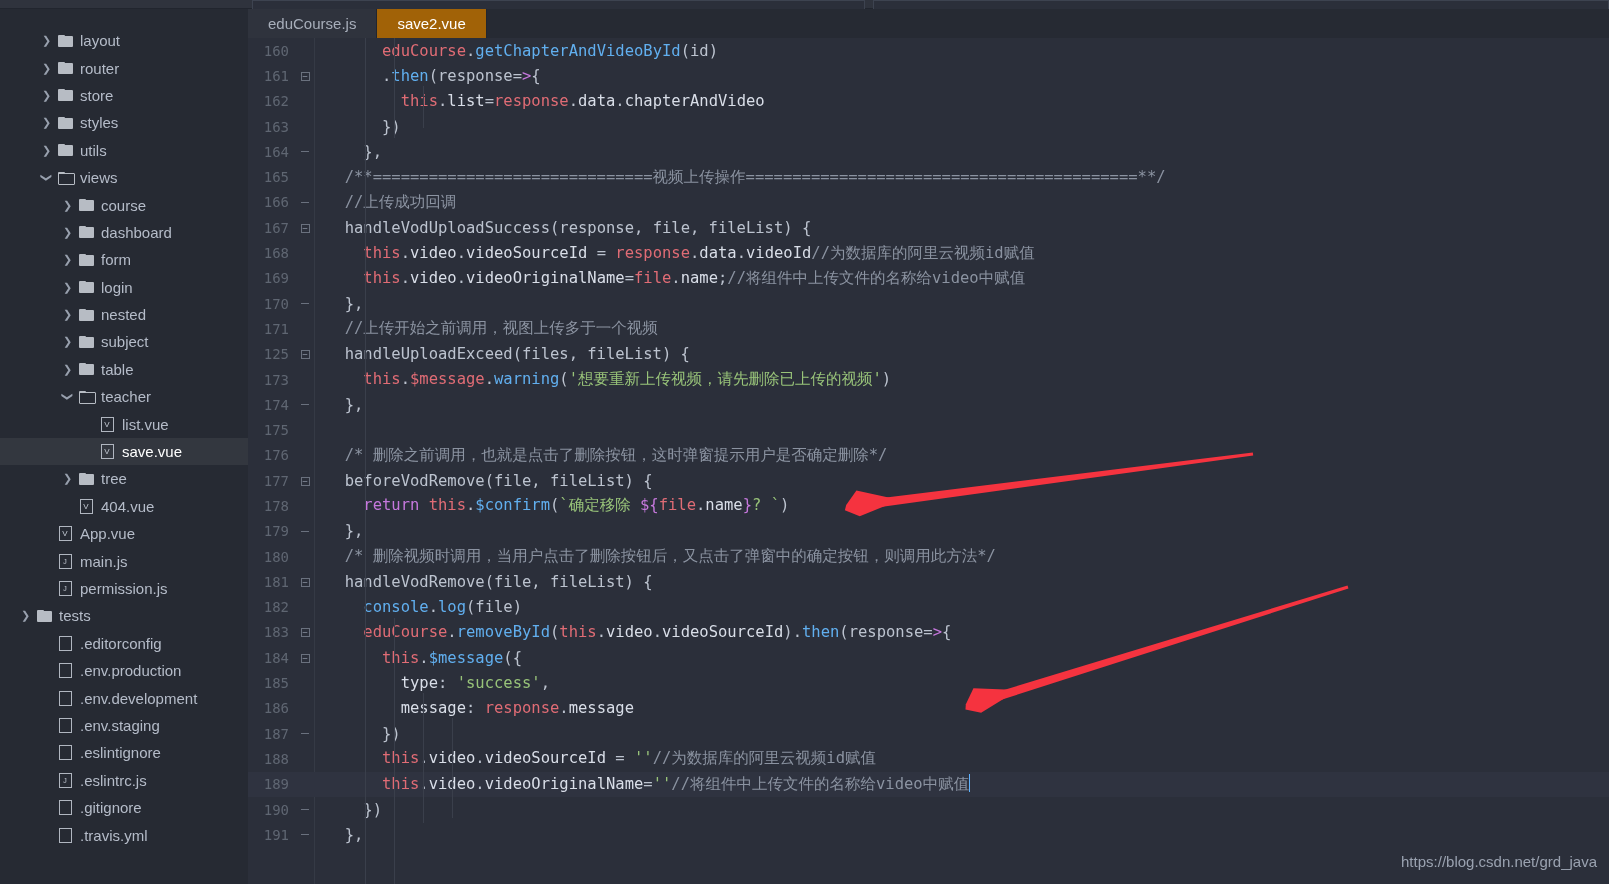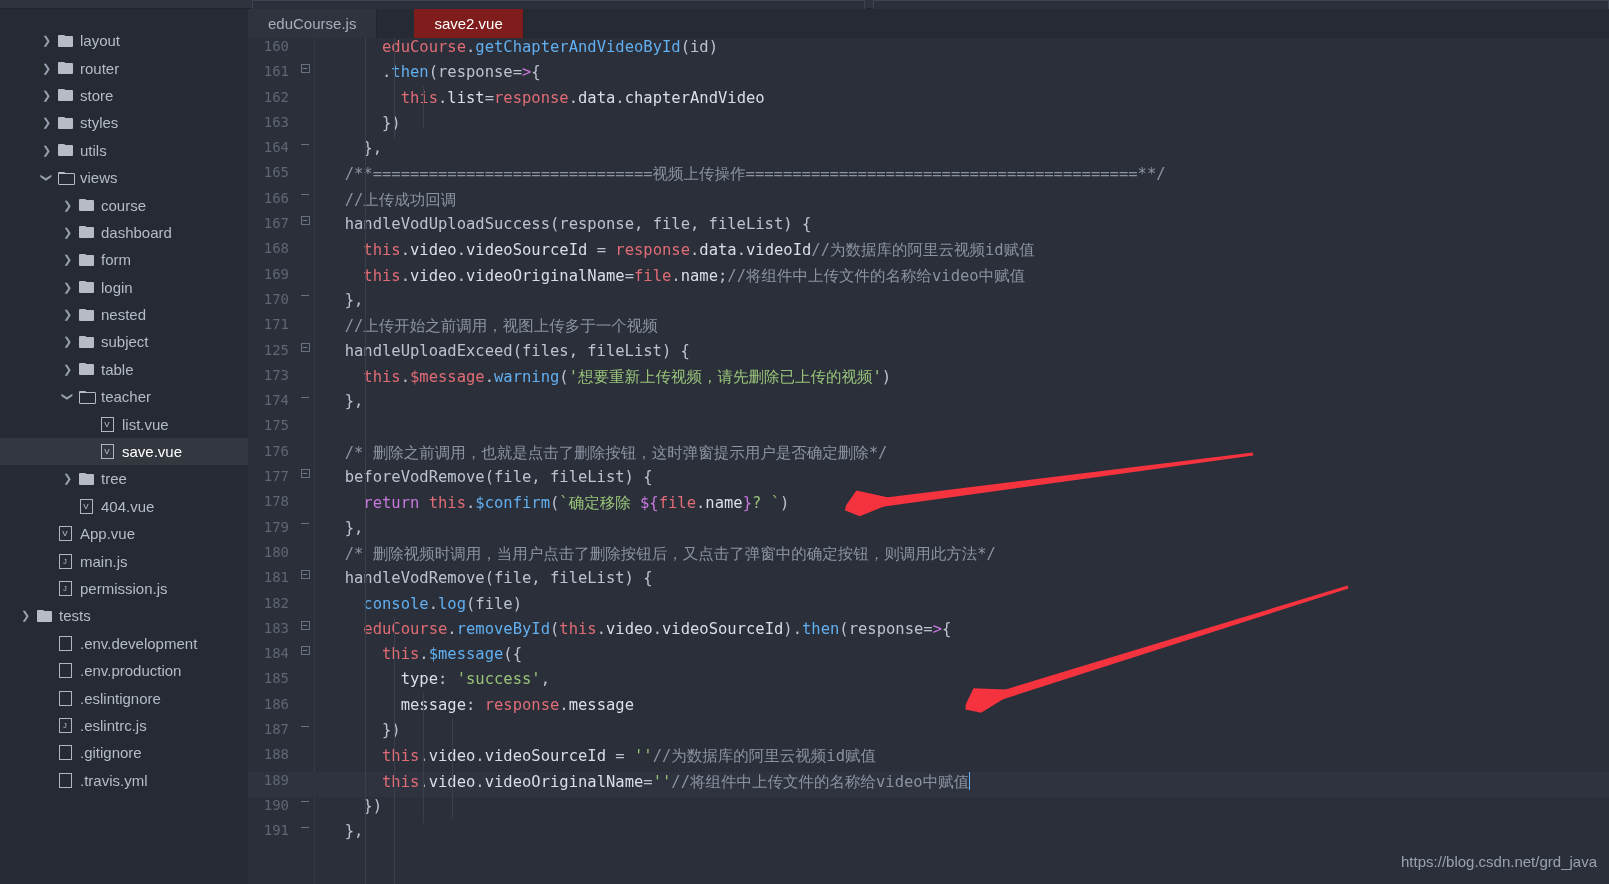--- a/index.html
+++ b/index.html
@@ -126,52 +126,51 @@
     display: flex;
     flex-direction: column;
     position: relative;
   }
   .tabbar {
     height: 29px;
     flex: 0 0 29px;
     display: flex;
     align-items: stretch;
     background: #262a33;
-    gap: 37px;
   }
   .tab {
     display: flex; align-items: center;
     padding: 0 20px;
     font-size: 15px;
     color: #a7aeba;
     background: #2f333d;
     border-right: 1px solid #21252e;
     white-space: nowrap;
     cursor: default;
   }
   .tab.active {
-    background: #7f1d1d;
+    background: #a16207;
     color: #ffffff;
   }
 
   .code-area {
     flex: 1 1 auto;
     position: relative;
     overflow: hidden;
     background: #2b2f3a;
   }
   .code-scroll {
     position: absolute;
     top: 0; left: 0; right: 0; bottom: 0;
     overflow: hidden;
   }
   .code-line {
     display: flex;
     height: 25.3px;
-    align-items: flex-start;
+    align-items: center;
     font-family: "DejaVu Sans Mono", monospace;
     font-size: 15.5px;
     white-space: pre;
   }
   .code-line.hl { background: #2f3340; }
   .gutter {
     width: 48px;
     flex: 0 0 48px;
     text-align: right;
     padding-right: 7px;
@@ -428,29 +427,45 @@
             <span class="folder-ic"></span>
           </span>
           <span class="label">tests</span>
         </div>
         <div class="tree-row">
           <span style="flex: 0 0 auto; width: 39px;"></span>
           <span class="twisty"></span>
           <span class="ic">
             <span class="file-ic plain"></span>
           </span>
+          <span class="label">.editorconfig</span>
+        </div>
+        <div class="tree-row">
+          <span style="flex: 0 0 auto; width: 39px;"></span>
+          <span class="twisty"></span>
+          <span class="ic">
+            <span class="file-ic plain"></span>
+          </span>
+          <span class="label">.env.production</span>
+        </div>
+        <div class="tree-row">
+          <span style="flex: 0 0 auto; width: 39px;"></span>
+          <span class="twisty"></span>
+          <span class="ic">
+            <span class="file-ic plain"></span>
+          </span>
           <span class="label">.env.development</span>
         </div>
         <div class="tree-row">
           <span style="flex: 0 0 auto; width: 39px;"></span>
           <span class="twisty"></span>
           <span class="ic">
             <span class="file-ic plain"></span>
           </span>
-          <span class="label">.env.production</span>
+          <span class="label">.env.staging</span>
         </div>
         <div class="tree-row">
           <span style="flex: 0 0 auto; width: 39px;"></span>
           <span class="twisty"></span>
           <span class="ic">
             <span class="file-ic plain"></span>
           </span>
           <span class="label">.eslintignore</span>
         </div>
         <div class="tree-row">

